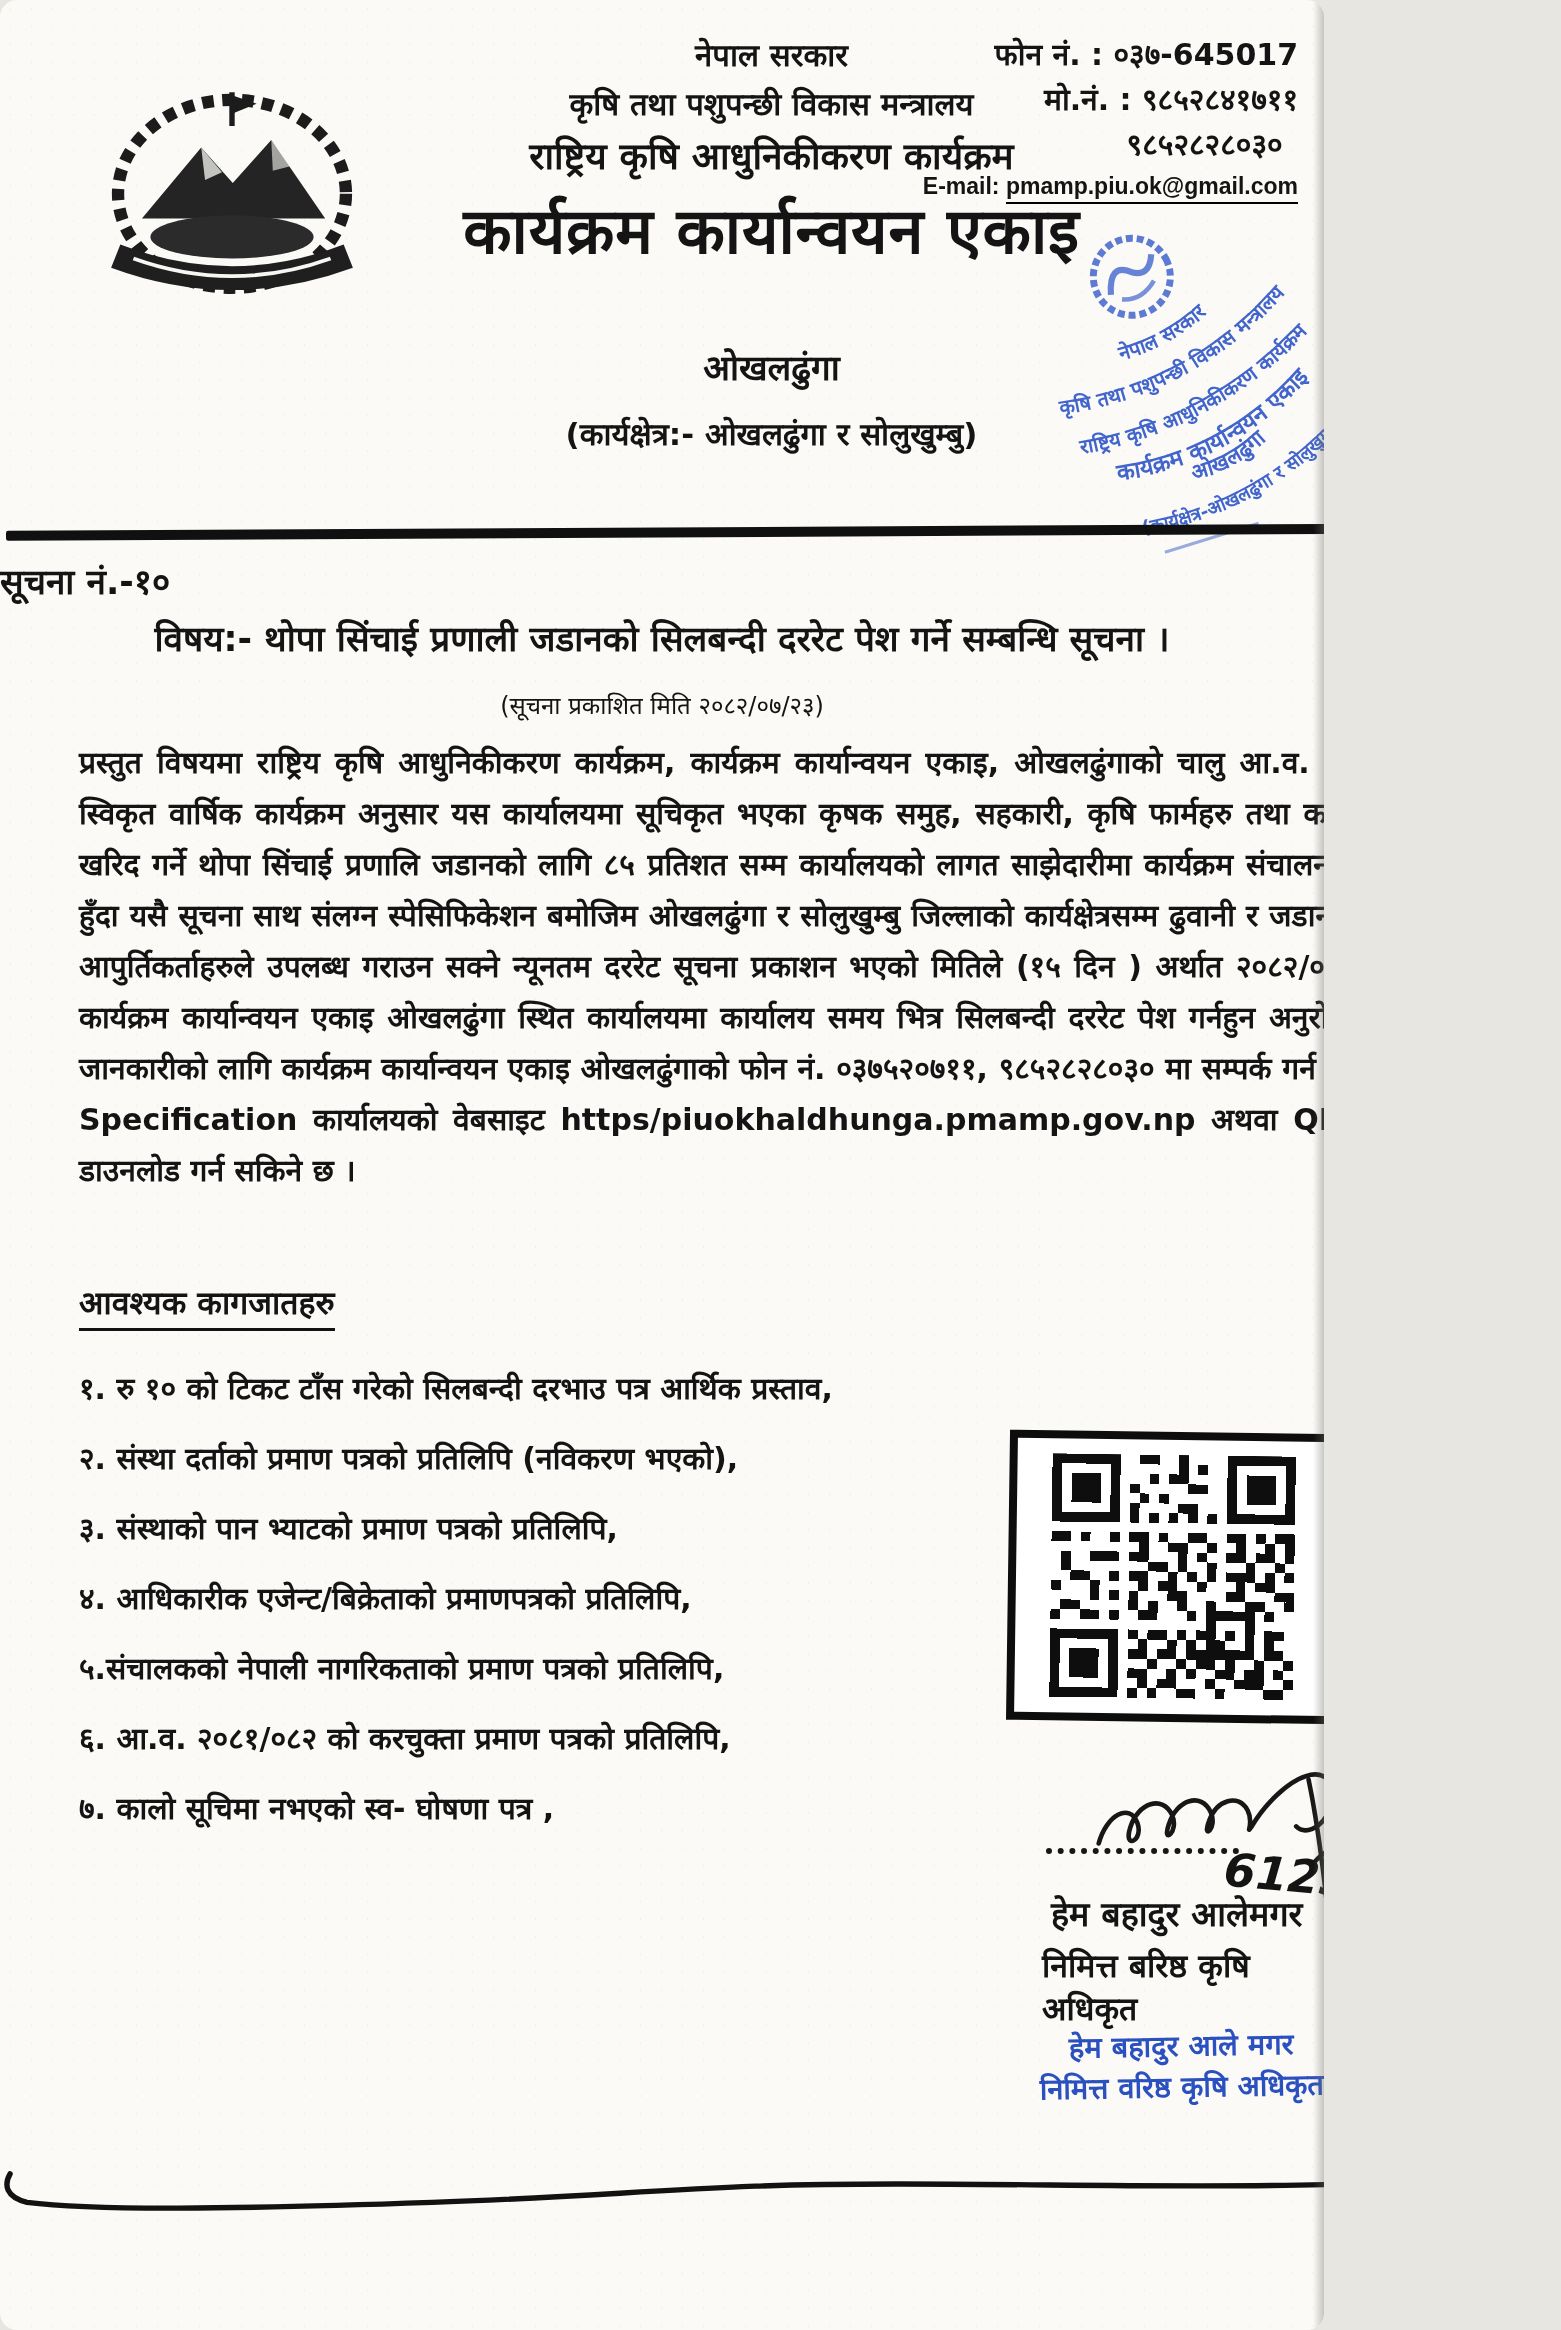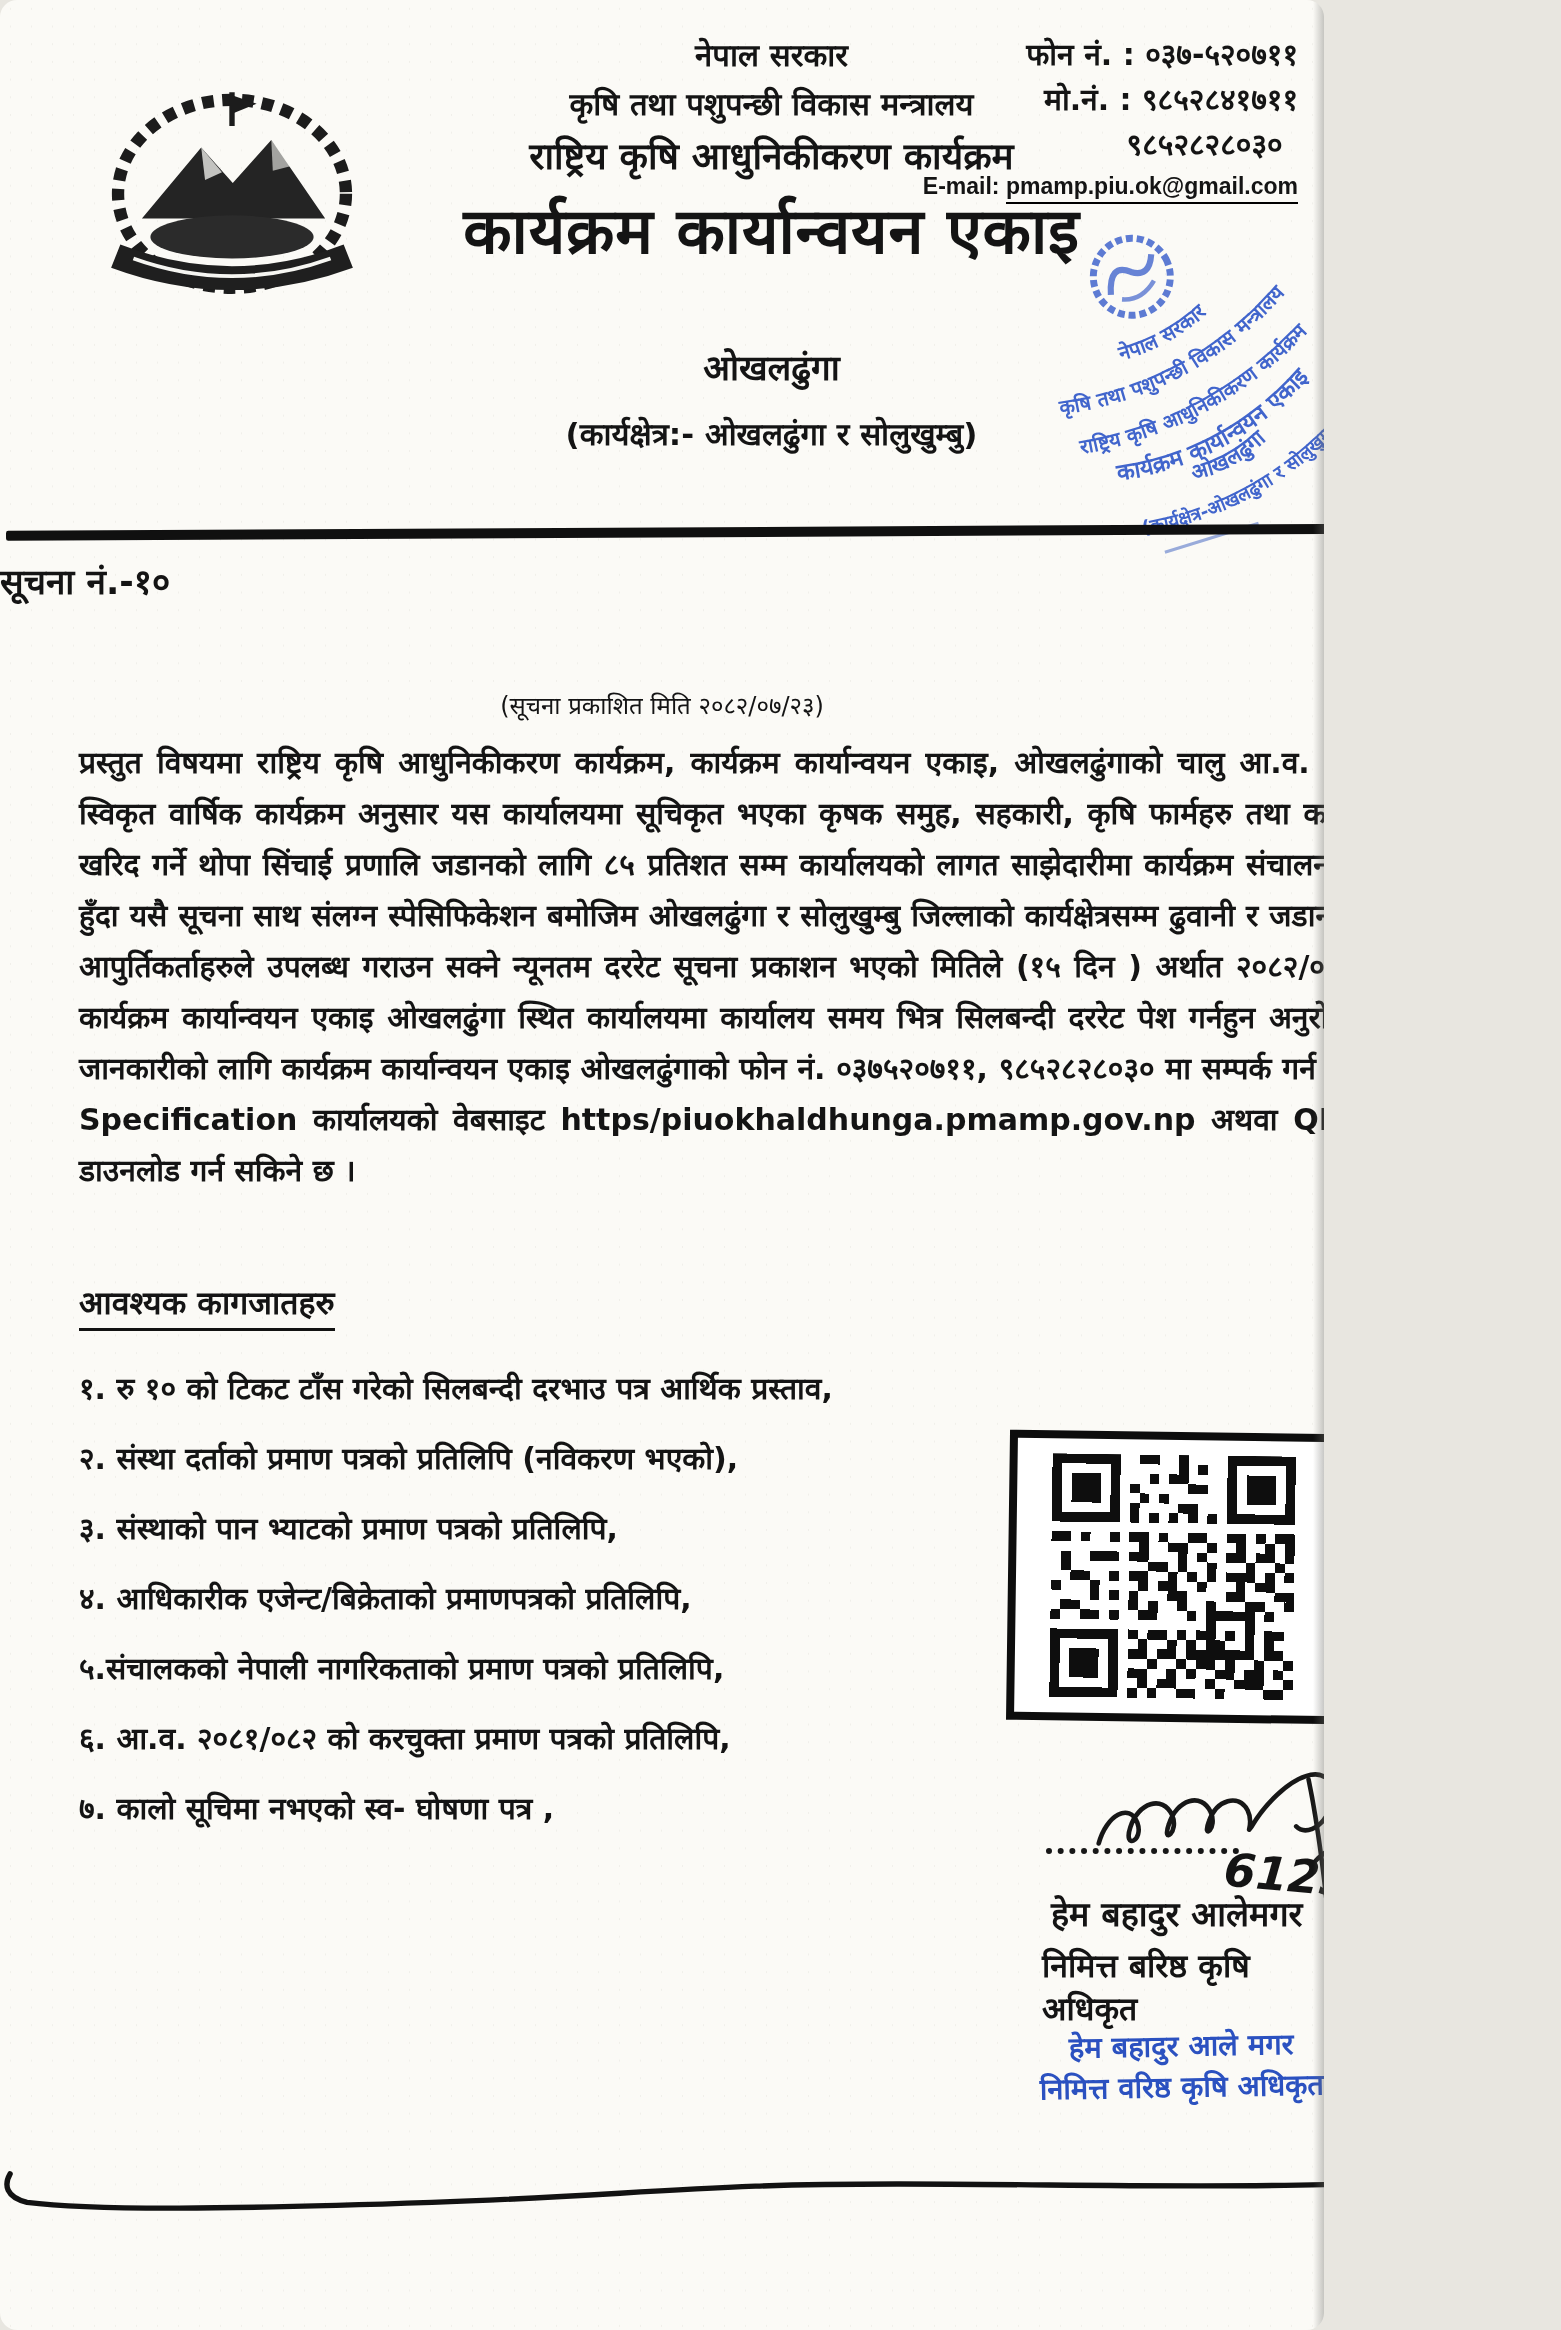--- a/index.html
+++ b/index.html
@@ -78,21 +78,21 @@
   <div class="abs header-center">
     <p class="h-gov">नेपाल सरकार</p>
     <p class="h-ministry">कृषि तथा पशुपन्छी विकास मन्त्रालय</p>
     <p class="h-program">राष्ट्रिय कृषि आधुनिकीकरण कार्यक्रम</p>
     <p class="h-unit">कार्यक्रम कार्यान्वयन एकाइ</p>
     <p class="h-district">ओखलढुंगा</p>
     <p class="h-scope">(कार्यक्षेत्र:- ओखलढुंगा र सोलुखुम्बु)</p>
   </div>
 
   <div class="abs contact">
-    <p class="contact-line">फोन नं. : ०३७-५२०७११</p>
+    <p class="contact-line">फोन नं. : ०३७-645017</p>
     <p class="contact-line">मो.नं. : ९८५२८४१७११</p>
     <p class="contact-line indent">९८५२८२८०३०</p>
     <p class="contact-email">
       <span>E-mail:</span>
       <span class="addr">pmamp.piu.ok@gmail.com</span>
     </p>
   </div>
 
   <svg class="abs stamp-top" viewBox="0 0 500 470">
     <defs>
@@ -113,20 +113,21 @@
       <text font-size="30"><textPath href="#arc4" startOffset="50%" text-anchor="middle">कार्यक्रम कार्यान्वयन एकाइ</textPath></text>
       <text font-size="28"><textPath href="#arc5" startOffset="50%" text-anchor="middle">ओखलढुंगा</textPath></text>
       <text font-size="24"><textPath href="#arc6" startOffset="50%" text-anchor="middle">(कार्यक्षेत्र-ओखलढुंगा र सोलुखुम्बु)</textPath></text>
     </g>
     <path d="M120 428 L245 452" stroke="#8fa3d8" stroke-width="4" fill="none"></path>
   </svg>
 
   <div class="abs divider"></div>
 
   <p class="abs notice-no">सूचना नं.-१०</p>
+  <p class="abs subject">विषय:- थोपा सिंचाई प्रणाली जडानको सिलबन्दी दररेट पेश गर्ने सम्बन्धि सूचना ।</p>
   <p class="abs pubdate">(सूचना प्रकाशित मिति २०८२/०७/२३)</p>
 
   <p class="abs body-par">प्रस्तुत विषयमा राष्ट्रिय कृषि आधुनिकीकरण कार्यक्रम, कार्यक्रम कार्यान्वयन एकाइ, ओखलढुंगाको चालु आ.व. २०८२/०८३ को स्विकृत वार्षिक कार्यक्रम अनुसार यस कार्यालयमा सूचिकृत भएका कृषक समुह, सहकारी, कृषि फार्महरु तथा कम्पनिहरु मार्फत खरिद गर्ने थोपा सिंचाई प्रणालि जडानको लागि ८५ प्रतिशत सम्म कार्यालयको लागत साझेदारीमा कार्यक्रम संचालन गर्नुपर्ने भएको हुँदा यसै सूचना साथ संलग्न स्पेसिफिकेशन बमोजिम ओखलढुंगा र सोलुखुम्बु जिल्लाको कार्यक्षेत्रसम्म ढुवानी र जडान समेत गर्ने गरी आपुर्तिकर्ताहरुले उपलब्ध गराउन सक्ने न्यूनतम दररेट सूचना प्रकाशन भएको मितिले (१५ दिन ) अर्थात २०८२/०८/०७ गते सम्म कार्यक्रम कार्यान्वयन एकाइ ओखलढुंगा स्थित कार्यालयमा कार्यालय समय भित्र  सिलबन्दी दररेट पेश गर्नहुन अनुरोध छ । विस्तृत जानकारीको लागि कार्यक्रम कार्यान्वयन एकाइ ओखलढुंगाको फोन नं. ०३७५२०७११, ९८५२८२८०३० मा सम्पर्क गर्न हुन अनुरोध छ। Specification कार्यालयको वेबसाइट https/piuokhaldhunga.pmamp.gov.np अथवा QR Scan गरि डाउनलोड गर्न सकिने छ ।</p>
 
   <div class="abs docs">
     <p class="docs-heading">आवश्यक कागजातहरु</p>
     <p class="doc-item">१. रु १० को टिकट टाँस गरेको सिलबन्दी दरभाउ पत्र आर्थिक प्रस्ताव,</p>
     <p class="doc-item">२. संस्था दर्ताको प्रमाण पत्रको प्रतिलिपि (नविकरण भएको),</p>
     <p class="doc-item">३. संस्थाको पान भ्याटको प्रमाण पत्रको प्रतिलिपि,</p>
     <p class="doc-item">४. आधिकारीक एजेन्ट/बिक्रेताको प्रमाणपत्रको प्रतिलिपि,</p>

